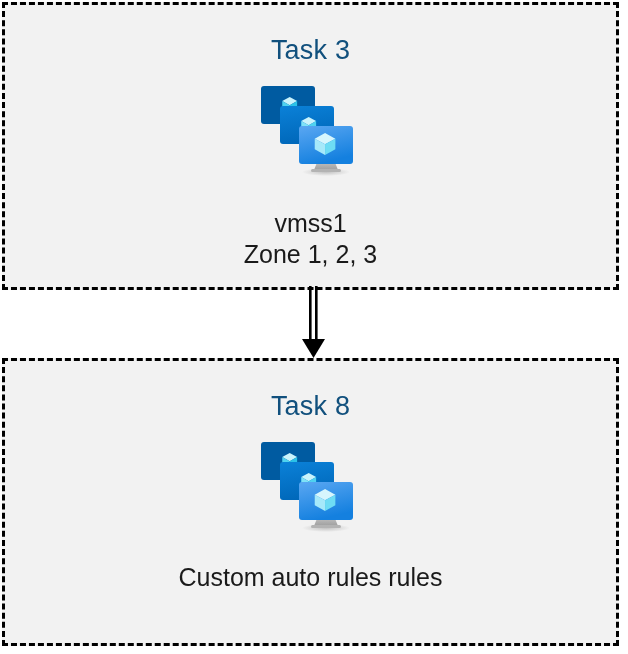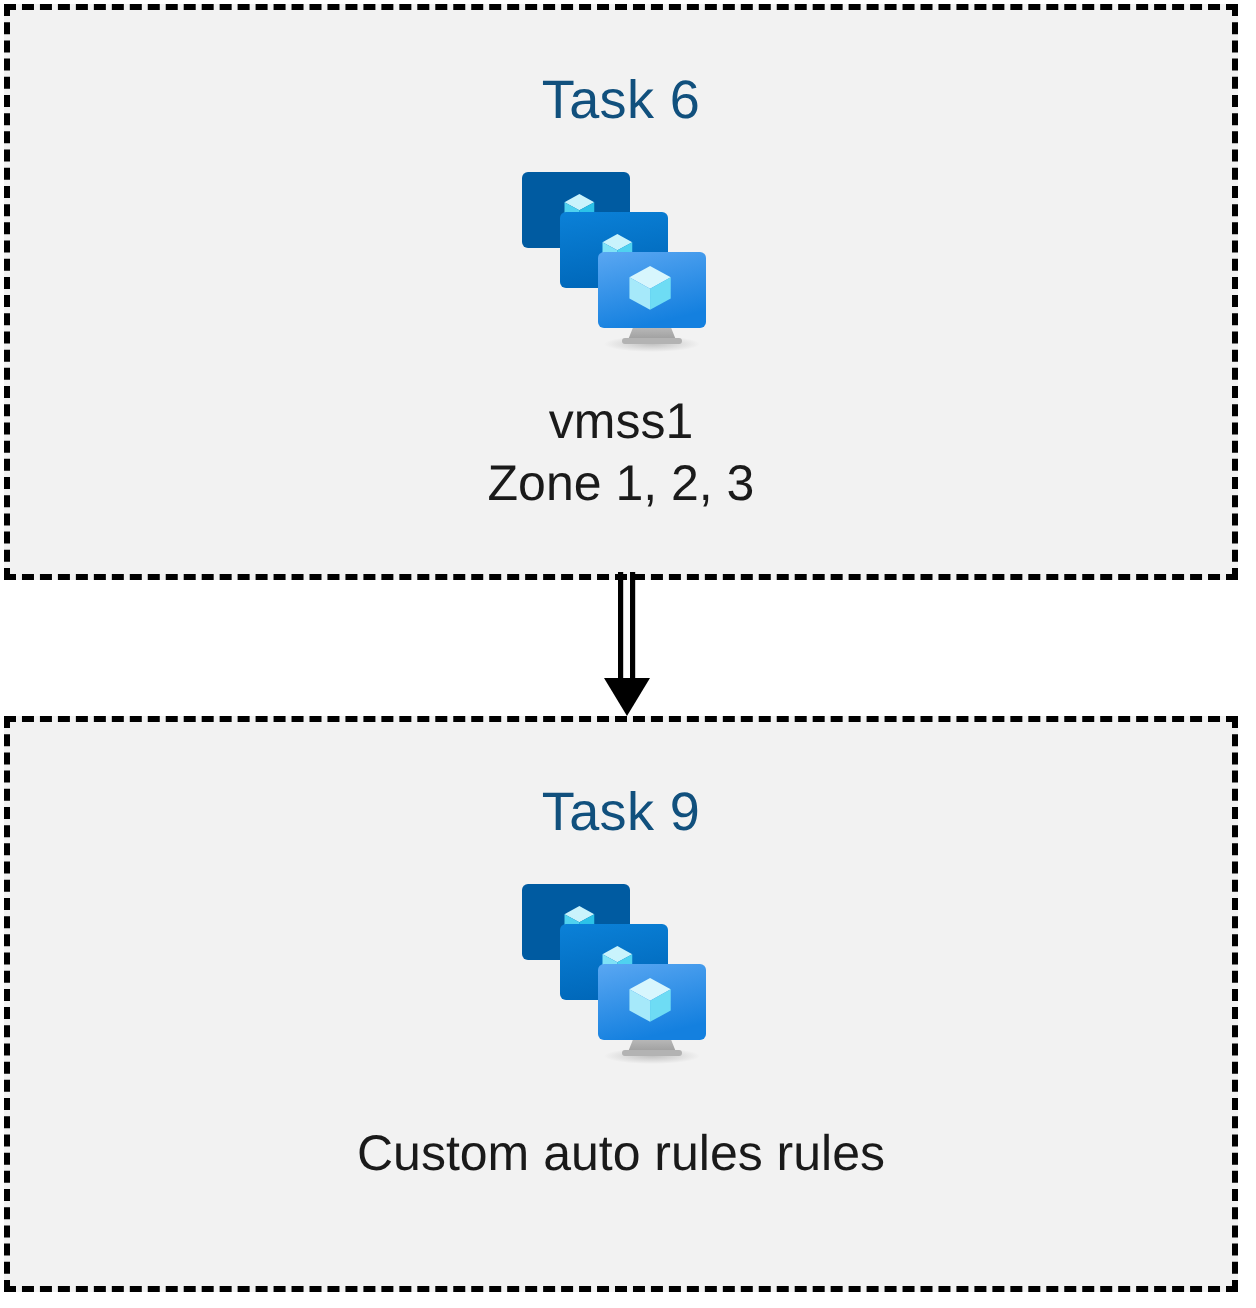--- a/index.html
+++ b/index.html
@@ -61,21 +61,21 @@
   .task-caption {
     color: #1a1a1a;
     font-size: 25px;
     line-height: 31px;
     font-weight: 400;
     text-align: center;
     white-space: pre-line;
     user-select: none;
   }
 
-  #box-task3 .task-caption { margin-top: 16px; }
+  #box-task3 .task-caption { margin-top: 28px; }
   #box-task4 .task-caption { margin-top: 26px; }
 
   
   .vmss-icon {
     margin-top: 16px;
     width: 110px;
     height: 100px;
     display: block;
   }
 
@@ -88,21 +88,21 @@
     height: 74px;
     overflow: visible;
   }
 </style>
 </head>
 <body>
 
 <div class="canvas">
 
   <div class="task-box" id="box-task3">
-    <div class="task-title">Task 6</div>
+    <div class="task-title">Task 3</div>
 
     <svg class="vmss-icon" viewBox="0 0 110 100">
       <defs>
         <linearGradient id="g-front-3" x1="0" y1="0" x2="0.35" y2="1">
           <stop offset="0%" stop-color="#5aa7f2"></stop>
           <stop offset="100%" stop-color="#1480df"></stop>
         </linearGradient>
         <linearGradient id="g-mid-3" x1="0" y1="0" x2="0.25" y2="1">
           <stop offset="0%" stop-color="#0b81d8"></stop>
           <stop offset="100%" stop-color="#0068ba"></stop>
@@ -151,21 +151,21 @@
 
   <svg class="connector" viewBox="0 0 36 74">
 
     <rect x="13" y="0" width="2.6" height="56" fill="#000000"></rect>
     <rect x="19" y="0" width="2.6" height="56" fill="#000000"></rect>
 
     <path d="M6 53 L29 53 L17.5 72 Z" fill="#000000"></path>
   </svg>
 
   <div class="task-box" id="box-task4">
-    <div class="task-title">Task 9</div>
+    <div class="task-title">Task 8</div>
 
     <svg class="vmss-icon" viewBox="0 0 110 100">
       <defs>
         <linearGradient id="g-front-4" x1="0" y1="0" x2="0.35" y2="1">
           <stop offset="0%" stop-color="#5aa7f2"></stop>
           <stop offset="100%" stop-color="#1480df"></stop>
         </linearGradient>
         <linearGradient id="g-mid-4" x1="0" y1="0" x2="0.25" y2="1">
           <stop offset="0%" stop-color="#0b81d8"></stop>
           <stop offset="100%" stop-color="#0068ba"></stop>

